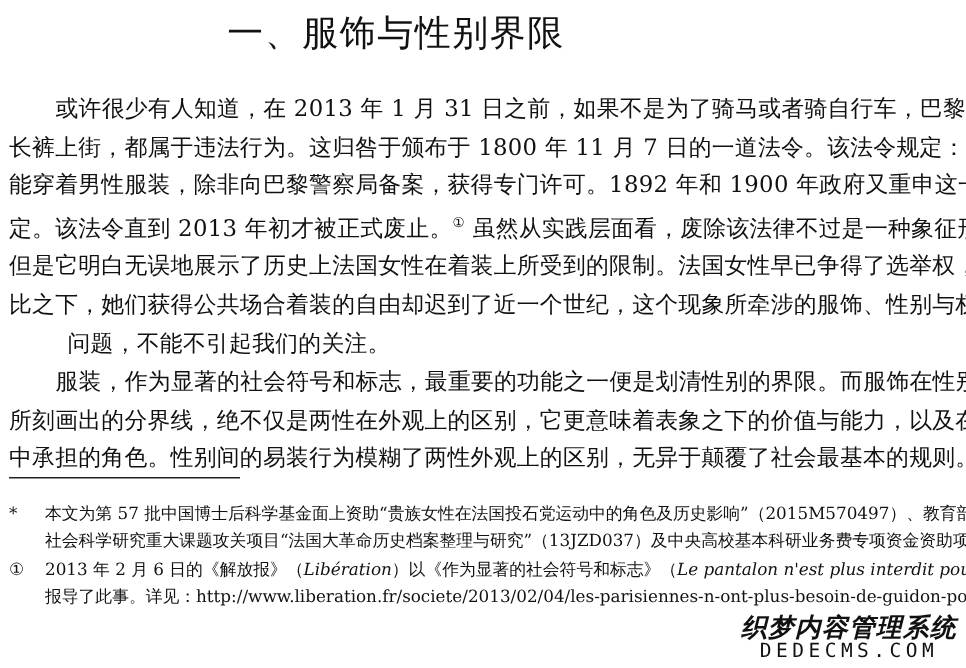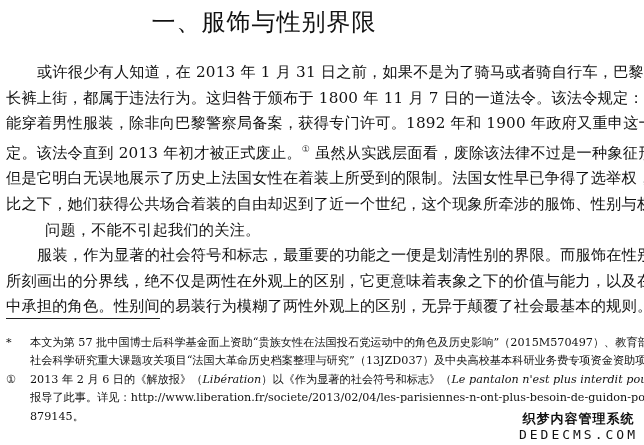--- a/index.html
+++ b/index.html
@@ -32,21 +32,21 @@
   }
   .note { position: relative; padding-left: 24px; }
   .note .mark { position: absolute; left: 0; top: 0; width: 20px; }
   .note .nl { display: block; white-space: nowrap; }
   i { font-style: italic; }
   .watermark {
     position: absolute; right: 6px; top: 411px; text-align: center;
     font-family: "DejaVu Sans", "Liberation Sans", sans-serif; color: #111;
     background: rgba(255,255,255,0.85);
   }
-  .watermark .wm1 { font-size: 13px; line-height: 16px; font-weight: bold; letter-spacing: 1px; }
+  .watermark .wm1 { font-size: 17px; line-height: 16px; font-weight: bold; letter-spacing: 1px; font-style: italic; }
   .watermark .wm2 { font-size: 13px; line-height: 16px; font-weight: normal; letter-spacing: 3px; font-family: "DejaVu Sans Mono", monospace; }
 </style>
 </head>
 <body>
 
 <div class="title">一、服饰与性别界限</div>
 
 <div class="body-text">
   <span class="line indent">或许很少有人知道，在 2013 年 1 月 31 日之前，如果不是为了骑马或者骑自行车，巴黎女性穿着</span>
   <span class="line">长裤上街，都属于违法行为。这归咎于颁布于 1800 年 11 月 7 日的一道法令。该法令规定：女性不</span>
@@ -65,20 +65,19 @@
 <div class="notes">
   <div class="note">
     <span class="mark">*</span>
     <span class="nl">本文为第 57 批中国博士后科学基金面上资助“贵族女性在法国投石党运动中的角色及历史影响”（2015M570497）、教育部哲学</span>
     <span class="nl">社会科学研究重大课题攻关项目“法国大革命历史档案整理与研究”（13JZD037）及中央高校基本科研业务费专项资金资助项</span>
   </div>
   <div class="note">
     <span class="mark">①</span>
     <span class="nl"><span>2013 年 2 月 6 日的《解放报》（</span><i>Libération</i><span>）以《作为显著的社会符号和标志》（</span><i>Le pantalon n'est plus interdit pour les Parisiennes</i></span>
     <span class="nl">报导了此事。详见：http://www.liberation.fr/societe/2013/02/04/les-parisiennes-n-ont-plus-besoin-de-guidon-pour-porter-le-pantalon</span>
-    <span class="nl">879145。</span>
   </div>
 </div>
 
 <div class="watermark">
   <div class="wm1">织梦内容管理系统</div>
   <div class="wm2">DEDECMS.COM</div>
 </div>
 
 </body></html>

